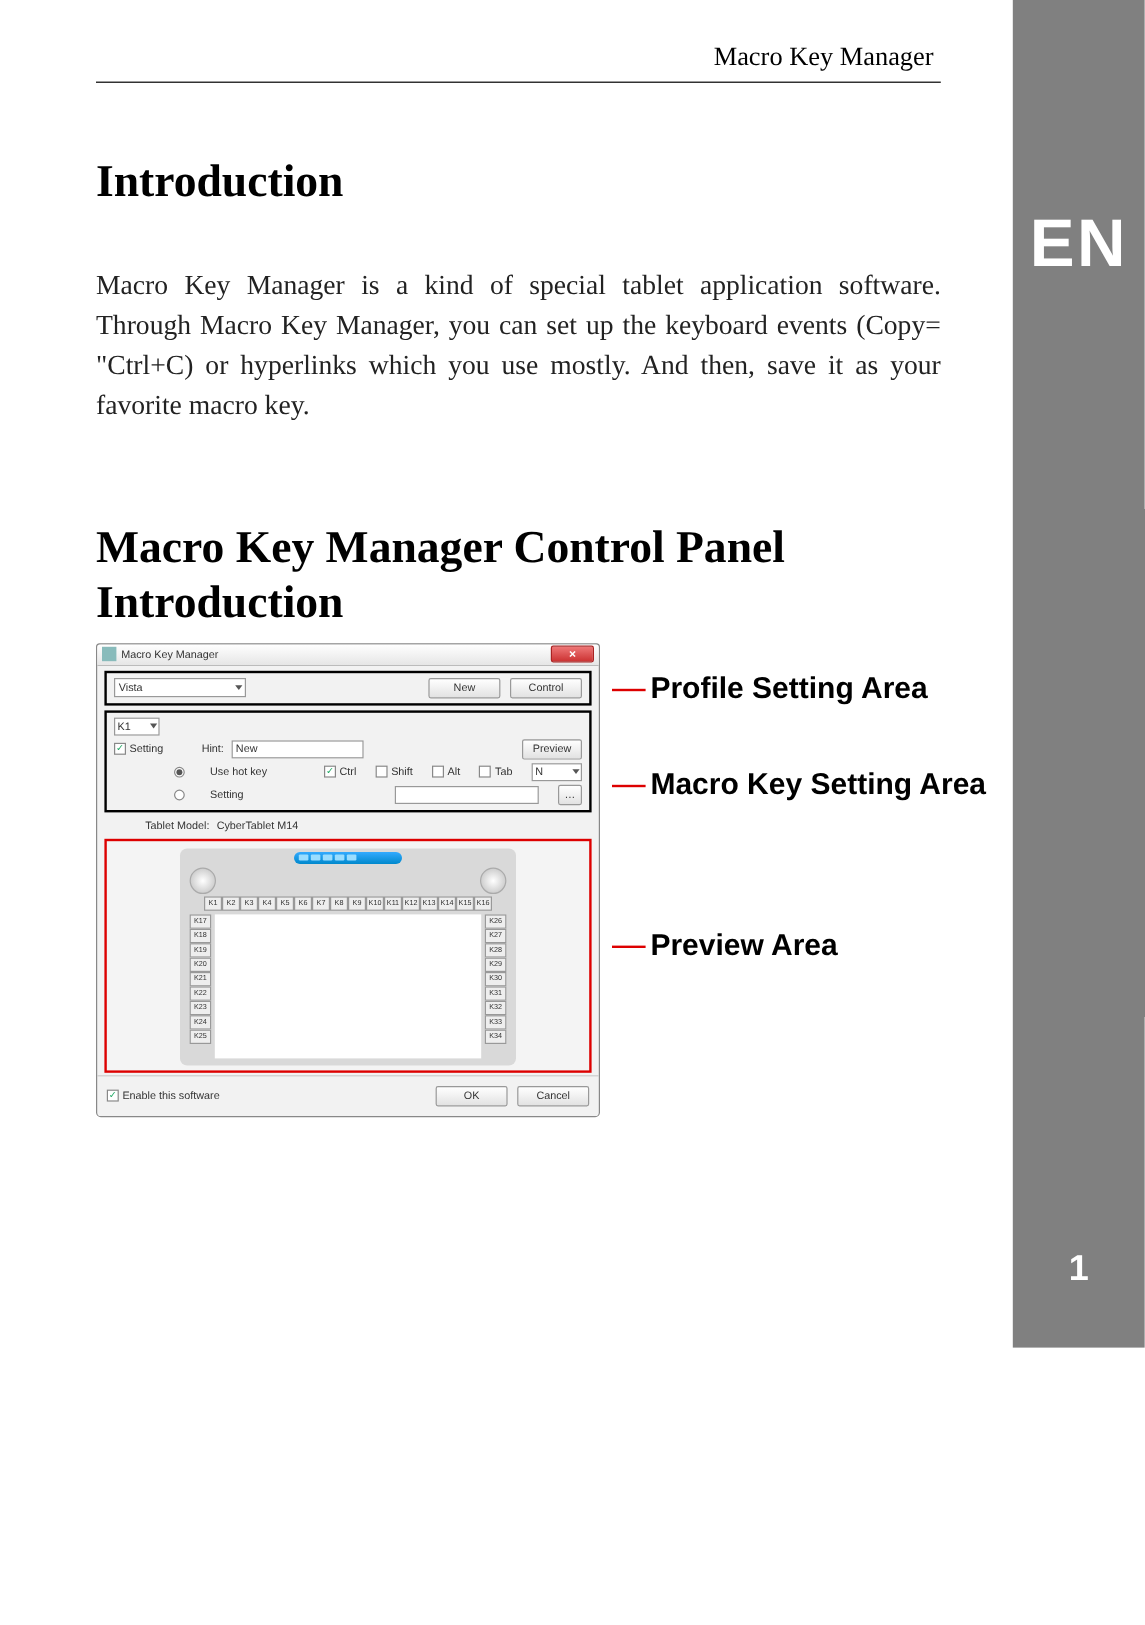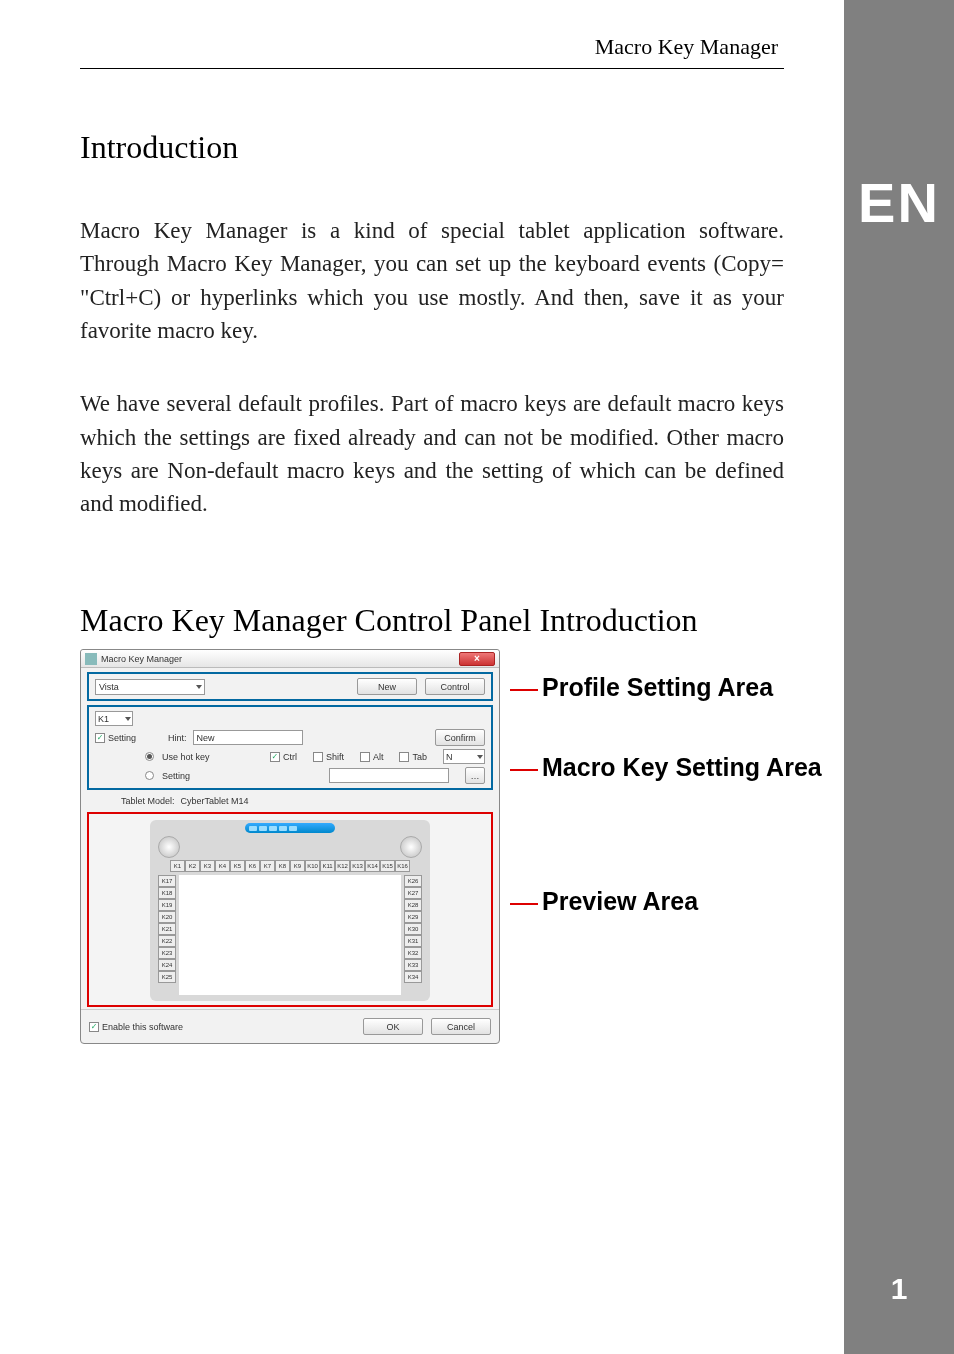--- a/index.html
+++ b/index.html
@@ -9,21 +9,21 @@
     background: #fff;
     font-family: "Times New Roman", Times, serif;
     position: relative;
     color: #000;
   }
   .side-tab {
     position: absolute;
     right: 0;
     top: 0;
     width: 110px;
-    height: 1354px;
+    height: 1123px;
     background: #808080;
   }
   .side-tab-lang {
     position: absolute;
     top: 170px;
     left: 50%;
     transform: translateX(-50%);
     color: #fff;
     font-family: Arial, Helvetica, sans-serif;
     font-weight: 900;
@@ -52,22 +52,22 @@
     padding-right: 6px;
     padding-top: 4px;
     padding-bottom: 6px;
   }
   .header-rule {
     border: none;
     border-top: 1.5px solid #000;
     margin-top: 2px;
   }
   h1 {
-    font-weight: 400;
-    font-size: 32px;
+    font-weight: 700;
+    font-size: 38px;
     margin-top: 60px;
     margin-bottom: 48px;
   }
   h1.h2 { margin-top: 80px; margin-bottom: 10px; line-height: 1.2; }
   p.body {
     font-size: 23px;
     line-height: 1.45;
     text-align: justify;
     color: #222;
     margin-bottom: 40px;
@@ -105,21 +105,21 @@
   .close-btn {
     width: 36px; height: 14px;
     background: linear-gradient(#e77,#c33);
     color: #fff; font-weight: bold;
     display: flex; align-items:center; justify-content:center;
     border-radius: 2px; border:1px solid #a22;
     font-size: 10px;
   }
 
   .section-outline {
-    border: 2px solid #0369a1;
+    border: 2px solid #000000;
     margin: 4px 6px 2px 6px;
     padding: 4px 6px;
   }
   .profile-row {
     display: flex;
     align-items: center;
     gap: 8px;
   }
   .select-box {
     width: 110px; height: 16px;
@@ -154,21 +154,21 @@
     width: 38px; height: 15px; background:#fff; border:1px solid #999;
     display:flex;align-items:center; padding:0 2px; font-size:9px; position:relative;
   }
   .tiny-select::after {
     content:""; position:absolute; right:1px; top:50%;
     transform:translateY(-50%);
     border-left:3px solid transparent;border-right:3px solid transparent;border-top:4px solid #555;
   }
   .check { display:inline-flex; align-items:center; gap:3px; font-size:9px; }
   .check .box { width:10px;height:10px;border:1px solid #888;background:#fff;display:inline-flex;align-items:center;justify-content:center;font-size:8px;line-height:1;color:#2a6; }
-  .radio { display:inline-flex; align-items:center; gap:8px; font-size:9px; }
+  .radio { display:inline-flex; align-items:center; gap:21px; font-size:9px; }
   .radio .dot { width:9px;height:9px;border:1px solid #888;border-radius:50%;background:#fff;display:inline-flex;align-items:center;justify-content:center; }
   .radio .dot .inner { width:5px;height:5px;border-radius:50%;background:#555; }
   .text-field {
     height:15px;background:#fff;border:1px solid #999;
     display:flex;align-items:center;padding:0 3px;font-size:9px;
   }
   .tablet-model-row {
     margin: 6px 10px 0 40px; font-size:9px; display:flex; gap:6px;
   }
   .preview-box {
@@ -247,21 +247,20 @@
   <div class="side-tab-lang">EN</div>
   <div class="page-number">1</div>
 </div>
 
 <div class="content">
   <div class="header-title">Macro Key Manager</div>
   <hr class="header-rule">
 
   <h1>Introduction</h1>
   <p class="body">Macro Key Manager is a kind of special tablet application software. Through Macro Key Manager, you can set up the keyboard events (Copy=  "Ctrl+C)   or hyperlinks   which you use  mostly. And  then, save it as your favorite macro key.</p>
-  <p class="body">We  have  several  default  profiles.  Part  of  macro  keys  are  default macro keys which the settings are fixed already and can not be modified. Other macro keys are Non-default macro keys and the setting of which can be defined and modified.</p>
 
   <h1 class="h2">Macro Key Manager Control Panel Introduction</h1>
 
   <div class="figure-wrap">
 
     <div class="app-window">
       <div class="titlebar">
         <span class="win-icon"></span>
         <span class="title-text">Macro Key Manager</span>
         <div class="close-btn">
@@ -296,21 +295,21 @@
               <span class="box">✓</span>
               <span>Setting</span>
             </label>
             <span style="width:20px"></span>
             <span>Hint:</span>
             <div class="text-field" style="width:110px">
               <span>New</span>
             </div>
             <div style="flex:1"></div>
             <div class="btn-sm" style="min-width:50px">
-              <span>Confirm</span>
+              <span>Preview</span>
             </div>
           </div>
           <div class="macro-row1" style="padding-left:50px; gap:16px;">
             <label class="radio">
               <span class="dot">
                   <span class="inner"></span>
                 </span>
               <span>Use hot key</span>
             </label>
             <span style="flex:1"></span>

